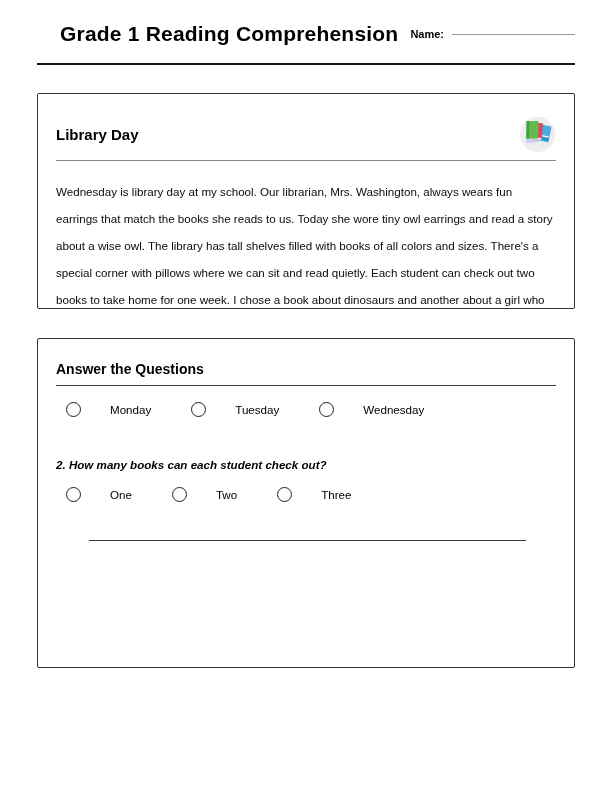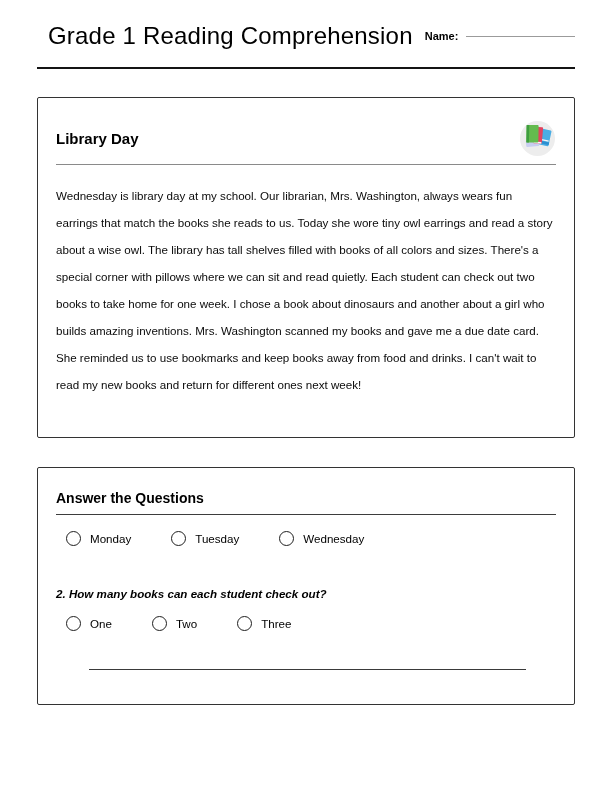--- a/index.html
+++ b/index.html
@@ -13,23 +13,23 @@
   .page { position: relative; width: 612px; height: 792px; background: #fff; box-sizing: border-box; }
 
   
   .header {
     display: flex;
     align-items: center;
     margin: 0 37px;
     padding-top: 22px;
   }
   .page-title {
-    font-size: 24px;
-    font-weight: normal;
-    margin-left: 11px;
+    font-size: 21px;
+    font-weight: bold;
+    margin-left: 23px;
     letter-spacing: 0.2px;
     white-space: nowrap;
   }
   .header-spacer { flex: 1; }
   .name-date-block { width: 183px; }
   .fill-row {
     display: flex;
     align-items: center;
     height: 13px;
     padding-left: 12px;
@@ -46,22 +46,22 @@
 
   
   .section-box {
     box-sizing: border-box;
     margin: 0 37px;
     border: 1.6px solid #333333;
     border-radius: 2px;
     background: #ffffff;
     overflow: hidden;
   }
-  .passage-box { margin-top: 28px; height: 341px; padding: 22px 18px 0 18px; }
-  .questions-box { margin-top: 29px; height: 238px; padding: 19px 18px 14px 18px; }
+  .passage-box { margin-top: 28px; height: 216px; padding: 22px 18px 0 18px; }
+  .questions-box { margin-top: 29px; height: 330px; padding: 19px 18px 14px 18px; }
 
   .passage-title-row {
     display: flex;
     align-items: center;
     justify-content: space-between;
     height: 37px;
   }
   .passage-title { font-size: 15px; font-weight: bold; }
   .books-icon { width: 37px; height: 37px; flex: 0 0 auto; }
   .passage-divider { margin-top: 7px; border-bottom: 1.5px solid #8a8a8a; }
@@ -87,20 +87,21 @@
     display: flex;
     align-items: center;
     margin-top: 16px;
     padding-left: 10px;
   }
   .option {
     display: inline-flex;
     align-items: center;
     margin-right: 40px;
     cursor: pointer;
+    gap: 20px;
   }
   .radio-circle {
     box-sizing: border-box;
     width: 15px; height: 15px;
     border: 1.6px solid #1f1f1f;
     border-radius: 50%;
     background: #ffffff;
     flex: 0 0 auto;
   }
   .option-label { font-size: 11.6px; margin-left: 9px; }

